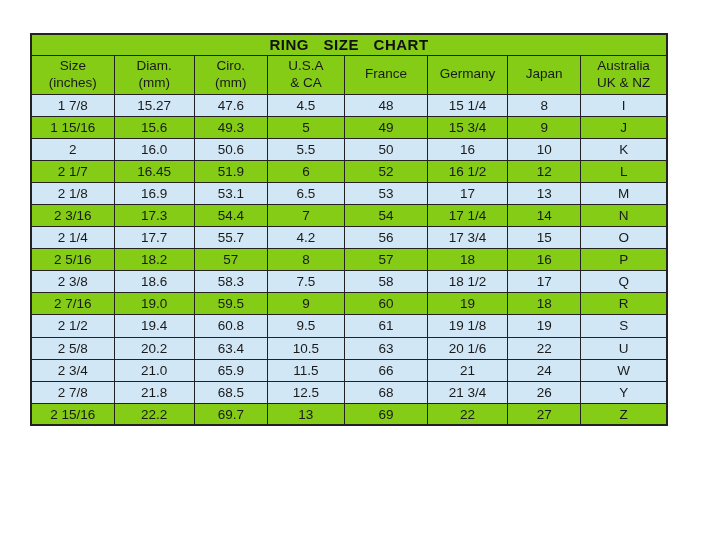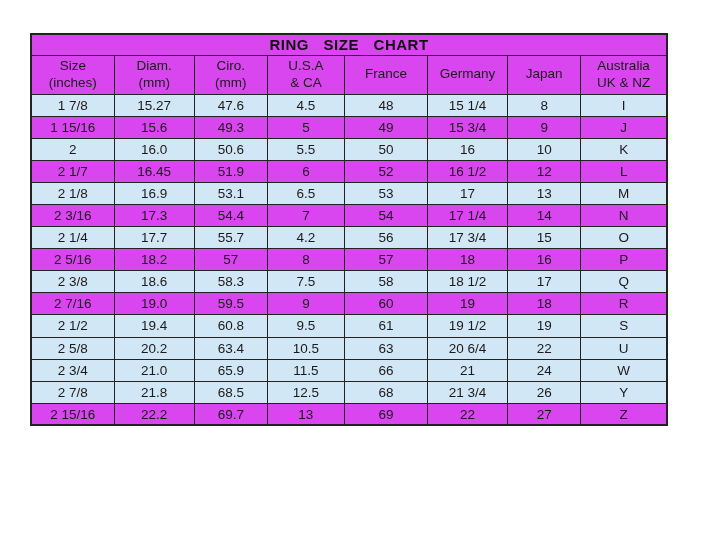--- a/index.html
+++ b/index.html
@@ -17,21 +17,21 @@
     overflow: hidden;
   }
   table.ring-table {
     position: absolute;
     left: 30px;
     top: 33px;
     width: 638px;
     border-collapse: collapse;
     table-layout: fixed;
     border: 2px solid #222222;
-    background: #d946ef;
+    background: #84cc16;
   }
   .ring-table th,
   .ring-table td {
     border: 1px solid #222222;
     text-align: center;
     vertical-align: middle;
     color: #1a1a1a;
     padding: 0;
     overflow: hidden;
   }
@@ -208,31 +208,31 @@
           <td>19</td>
           <td>18</td>
           <td>R</td>
         </tr>
         <tr class="hl">
           <td>2 1/2</td>
           <td>19.4</td>
           <td>60.8</td>
           <td>9.5</td>
           <td>61</td>
-          <td>19 1/2</td>
+          <td>19 1/8</td>
           <td>19</td>
           <td>S</td>
         </tr>
         <tr class="hl">
           <td>2 5/8</td>
           <td>20.2</td>
           <td>63.4</td>
           <td>10.5</td>
           <td>63</td>
-          <td>20 6/4</td>
+          <td>20 1/6</td>
           <td>22</td>
           <td>U</td>
         </tr>
         <tr class="hl">
           <td>2 3/4</td>
           <td>21.0</td>
           <td>65.9</td>
           <td>11.5</td>
           <td>66</td>
           <td>21</td>

